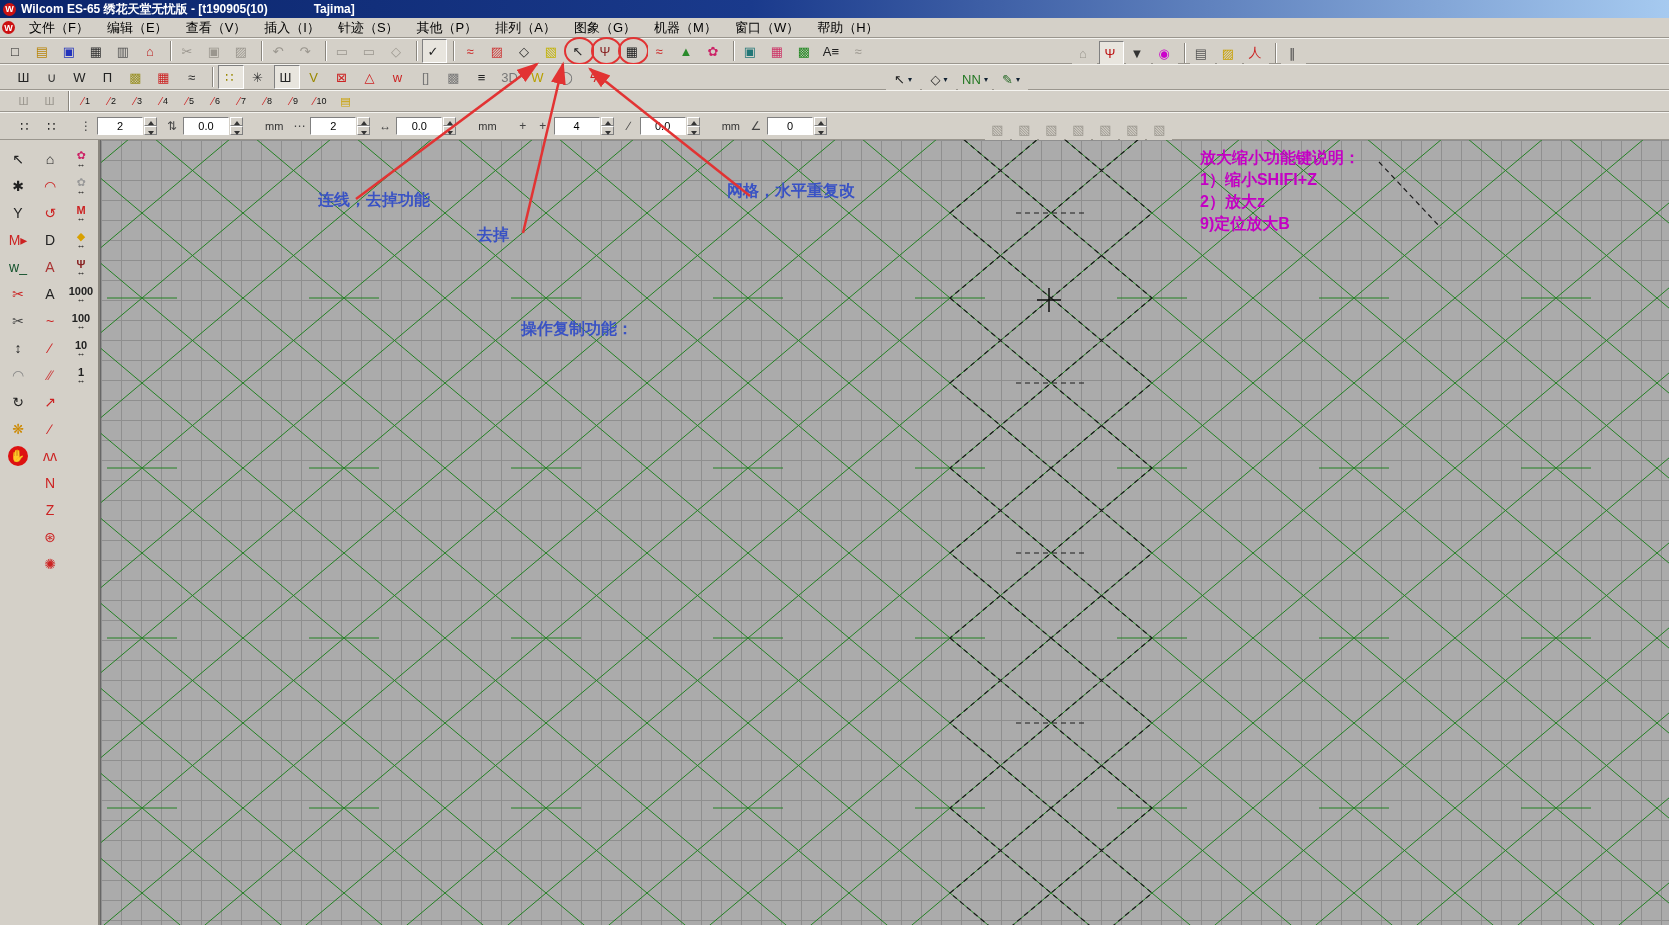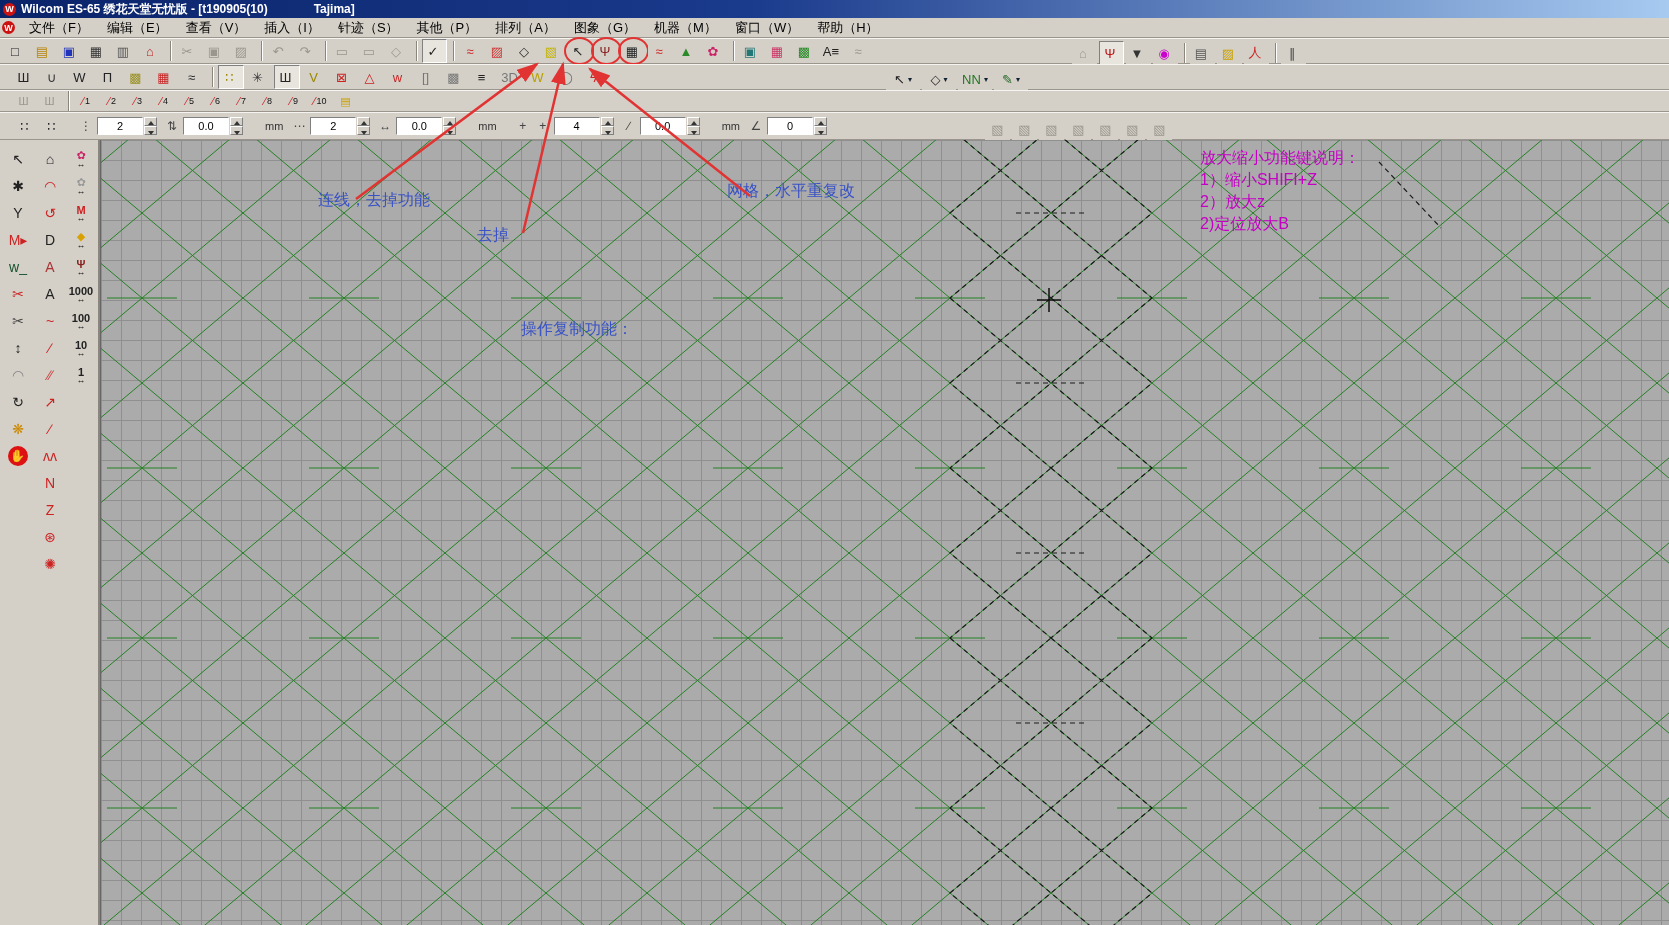--- a/index.html
+++ b/index.html
@@ -68,21 +68,21 @@
 
   
   .canvas{position:absolute;left:100px;top:140px;right:0;bottom:0;
     background-color:#ababab;
     background-image:linear-gradient(#8f8f8f 1px,transparent 1px),linear-gradient(90deg,#8f8f8f 1px,transparent 1px);
     background-size:20px 20px;border-left:1px solid #666;overflow:hidden}
   .pattern-svg{position:absolute;left:0;top:0}
 
   
   .ann-layer{position:absolute;left:0;top:0;width:1669px;height:925px;pointer-events:none;z-index:40}
-  .ann{position:absolute;font-weight:normal;font-size:16px;white-space:nowrap}
+  .ann{position:absolute;font-weight:bold;font-size:16px;white-space:nowrap}
   .ann.blue{color:#3952c4}
   .ann.magenta{color:#c400c4}
   .ann .ann-line{line-height:22px}
   .overlay{position:absolute;left:0;top:0;z-index:50;pointer-events:none}
 </style>
 </head>
 <body>
 
 <div class="titlebar">
   <span class="logo">W</span>
@@ -795,21 +795,21 @@
     </g>
   </svg>
 </div>
 
 <div class="ann-layer">
   <div class="ann magenta" style="left:1200px;top:147px">
     <div class="ann-line">放大缩小功能键说明：</div>
     <div>
       <div class="ann-line"><span>1）缩小SHIFI+Z</span></div>
         <div class="ann-line"><span>2）放大z</span></div>
-        <div class="ann-line"><span>2)定位放大B</span></div>
+        <div class="ann-line"><span>9)定位放大B</span></div>
     </div>
   </div>
   <div class="ann blue" style="left:318px;top:190px">连线，去掉功能</div>
   <div class="ann blue" style="left:477px;top:225px">去掉</div>
   <div class="ann blue" style="left:727px;top:181px">网格，水平重复改</div>
   <div class="ann blue" style="left:521px;top:318px">
     <div class="ann-line">操作复制功能：</div>
   </div>
 </div>
 

